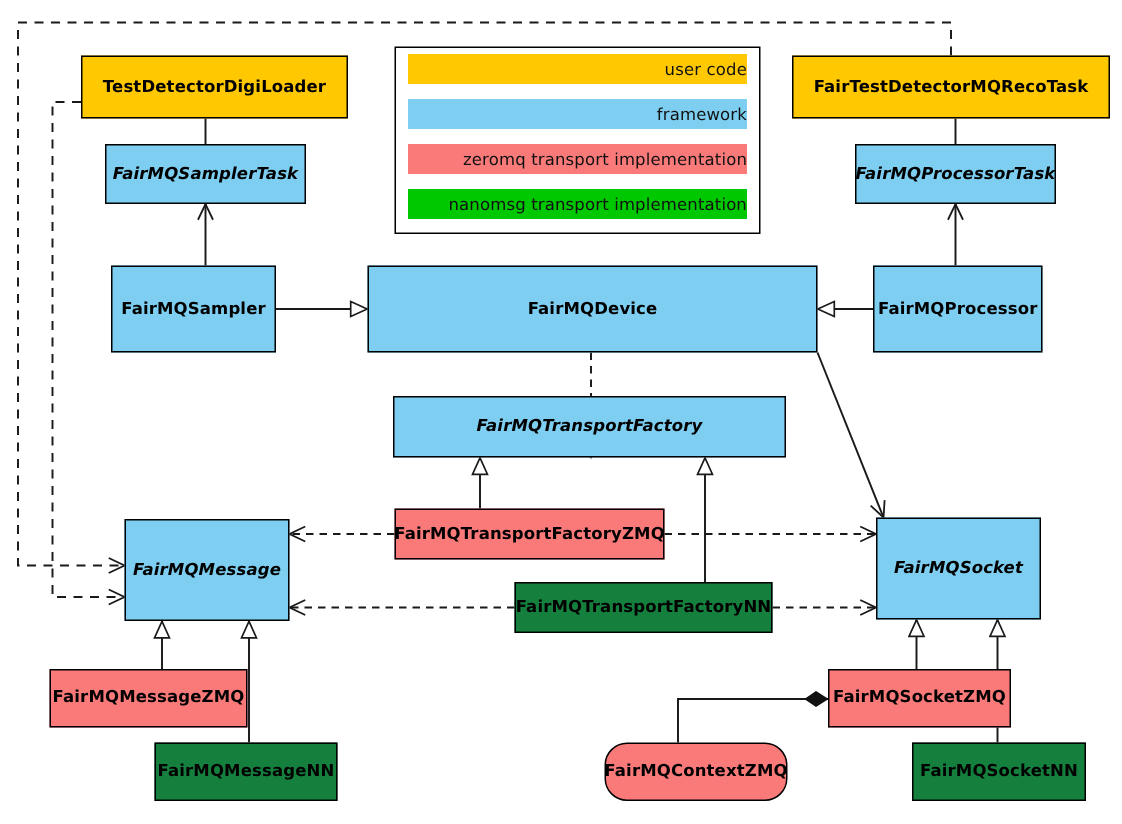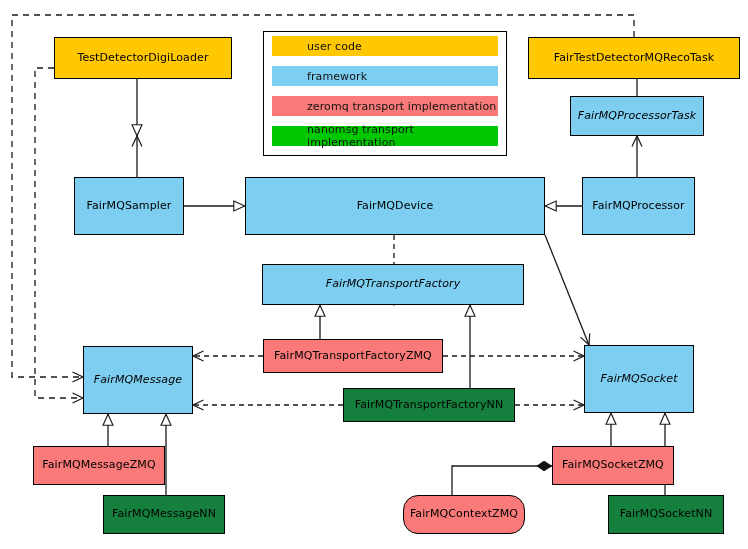--- a/index.html
+++ b/index.html
@@ -23,47 +23,46 @@
   .node{
     position:absolute;
     box-sizing:border-box;
     border:1px solid #000000;
     display:flex;
     align-items:center;
     justify-content:center;
     text-align:center;
     color:#000000;
     font-size:11px;
-    font-weight:normal;
+    font-weight:bold;
     line-height:1.1;
     letter-spacing:0.1px;
     padding:0 3px;
   }
   .yellow{background:#ffc800;}
   .blue{background:#7dcef0;}
   .red{background:#fa7a7a;}
   .green{background:#15803d;}
   .abstract{font-style:italic;}
   #legend-box{
     position:absolute;
     box-sizing:border-box;
     background:#ffffff;
     border:1px solid #000000;
   }
   .legend-row{
     position:absolute;
     box-sizing:border-box;
     display:flex;
     align-items:center;
-    justify-content:flex-start;
+    justify-content:flex-end;
     font-size:11px;
     font-weight:normal;
     color:#111111;
     letter-spacing:0.1px;
-    padding-left:35px;
   }
 </style>
 </head>
 <body>
 
 <div id="canvas">
 
   <svg class="edges" viewBox="0 0 748 549" xmlns="http://www.w3.org/2000/svg">
     <defs>
       <marker id="hollowTri" markerWidth="14" markerHeight="14" refX="12.2" refY="6" orient="auto" markerUnits="userSpaceOnUse">
@@ -135,20 +134,23 @@
     <span>zeromq transport implementation</span>
   </div>
   <div class="legend-row" style="left:272px; top:126px; width:226px; height:20px; background:#00c800;">
     <span>nanomsg transport implementation</span>
   </div>
 
   <div class="node yellow" style="left:54px; top:37px; width:178px; height:42px;">
     <span>TestDetectorDigiLoader</span>
   </div>
 
+  <div class="node blue abstract" style="left:70px; top:96px; width:134px; height:40px;">
+    <span>FairMQSamplerTask</span>
+  </div>
 
   <div class="node blue" style="left:74px; top:177px; width:110px; height:58px;">
     <span>FairMQSampler</span>
   </div>
 
   <div class="node blue" style="left:582px; top:177px; width:113px; height:58px;">
     <span>FairMQProcessor</span>
   </div>
 
   <div class="node blue" style="left:245px; top:177px; width:300px; height:58px;">

